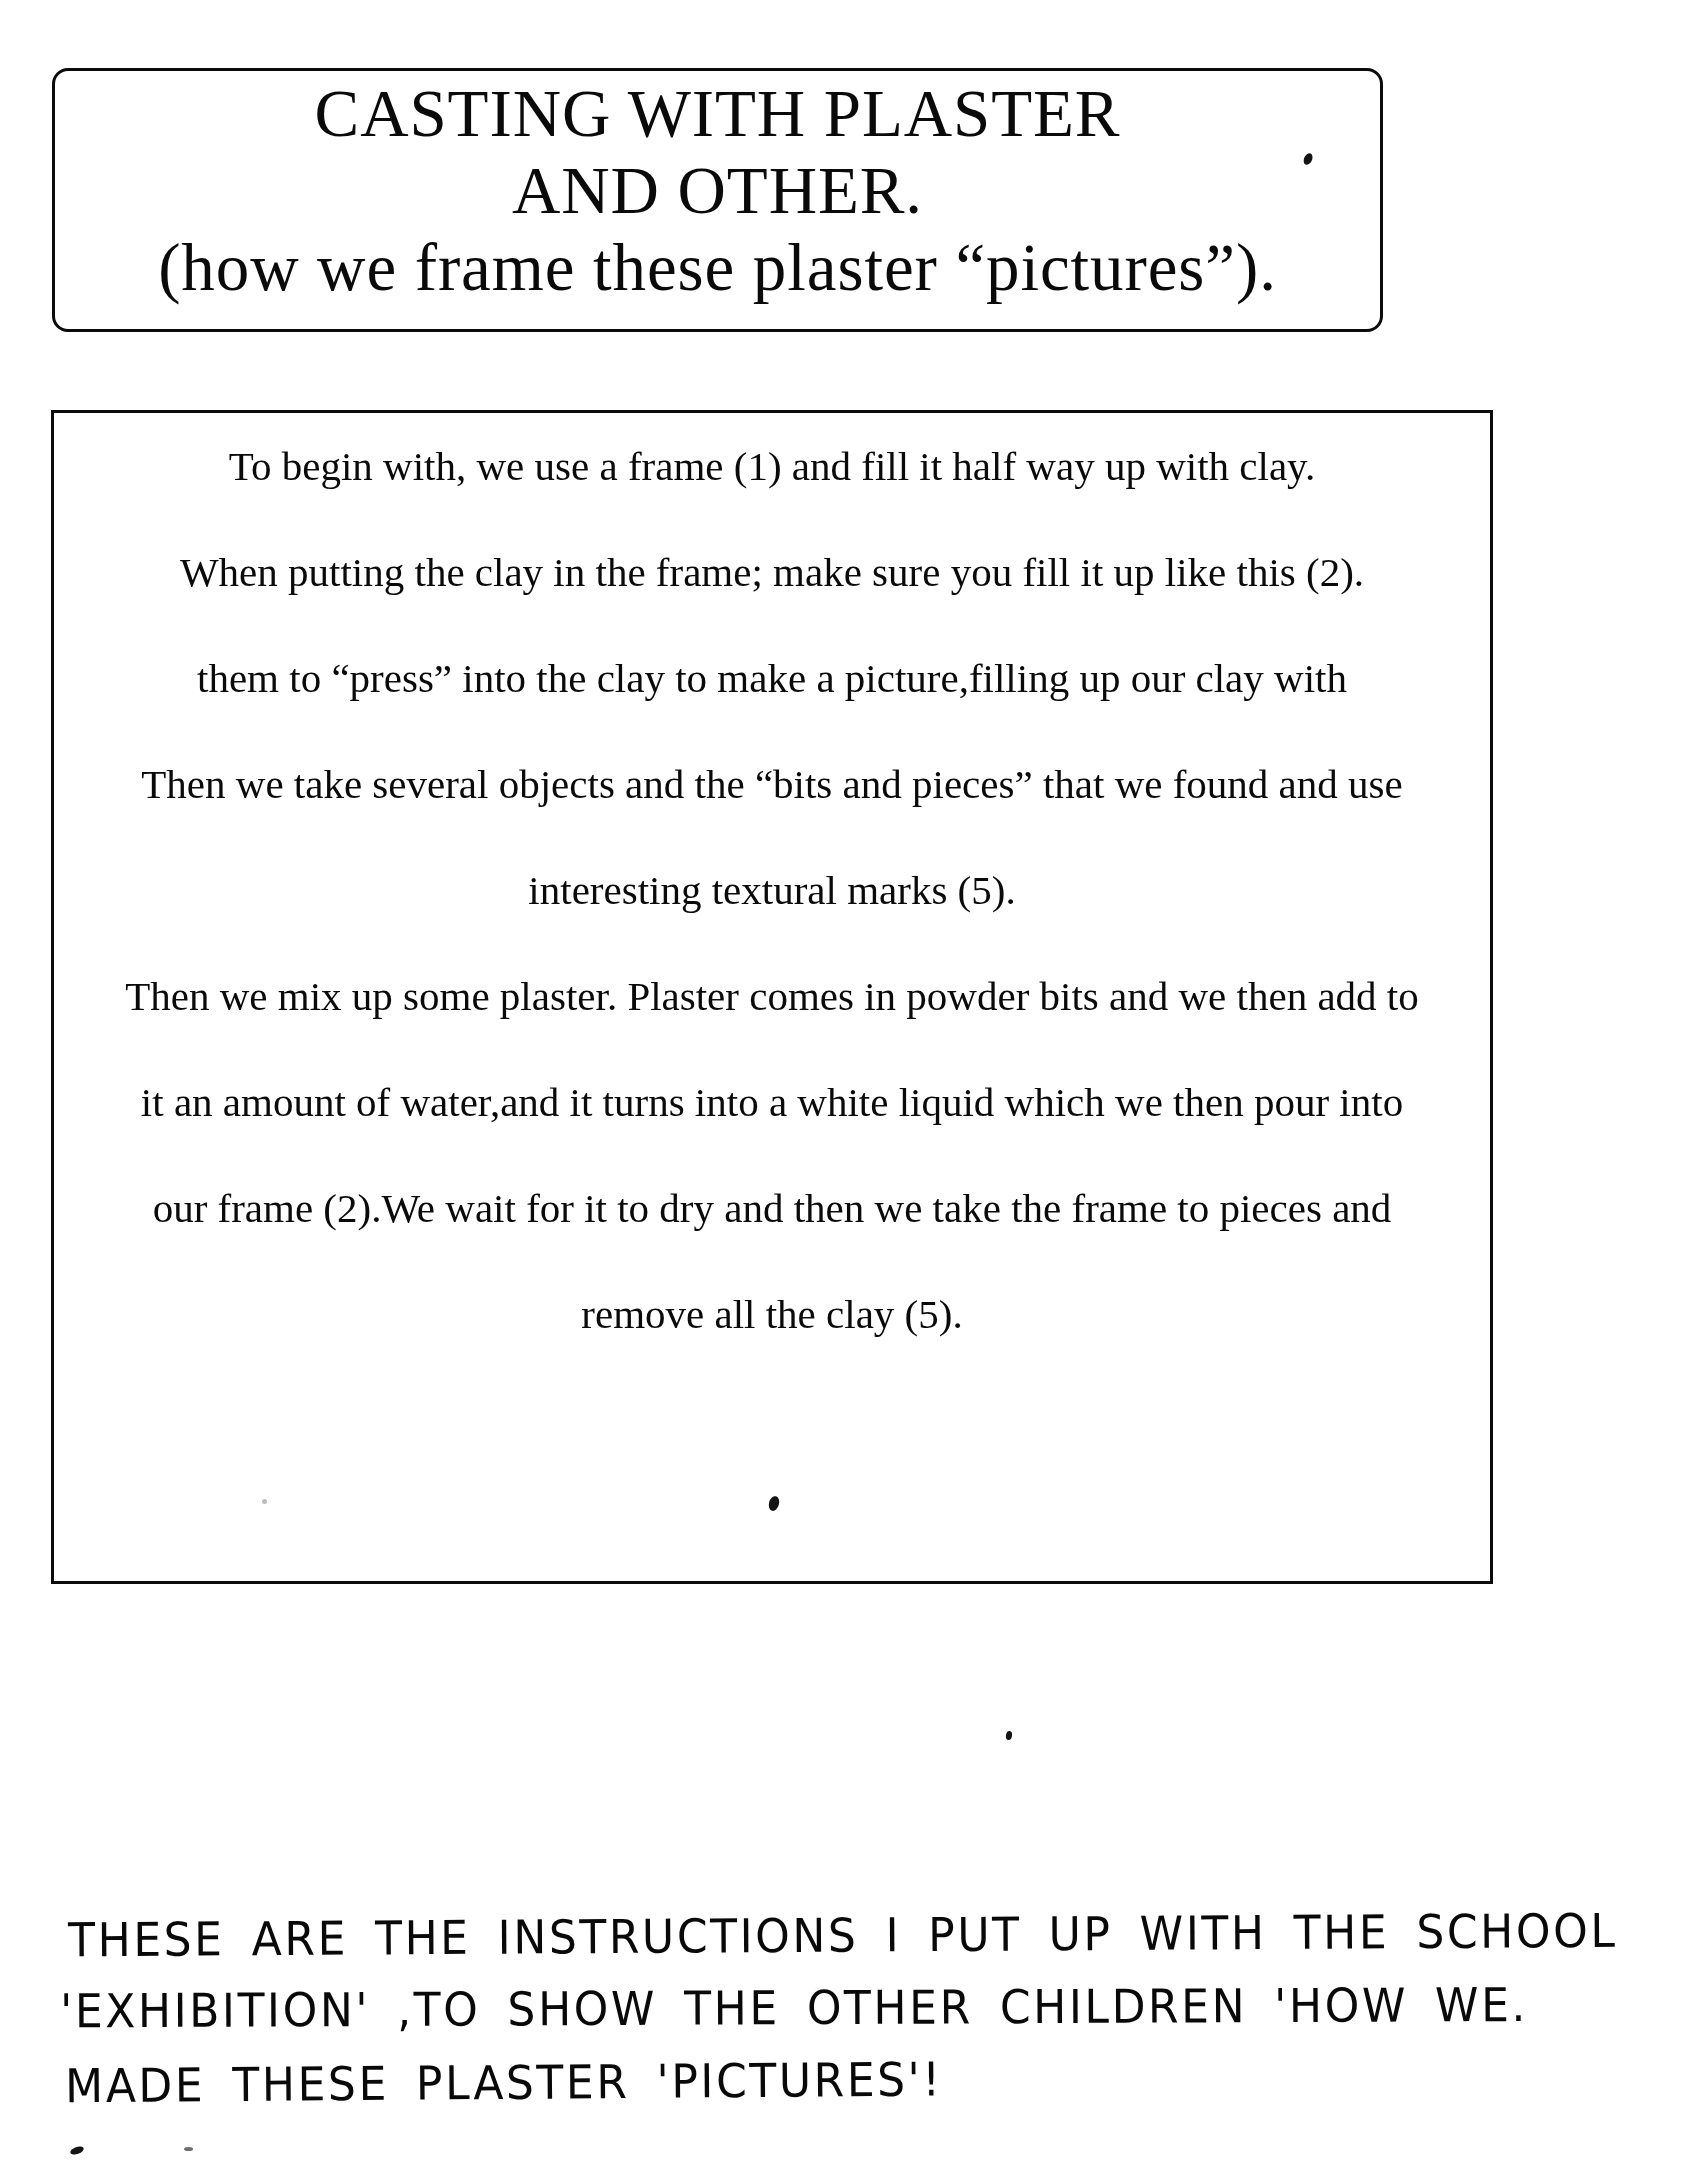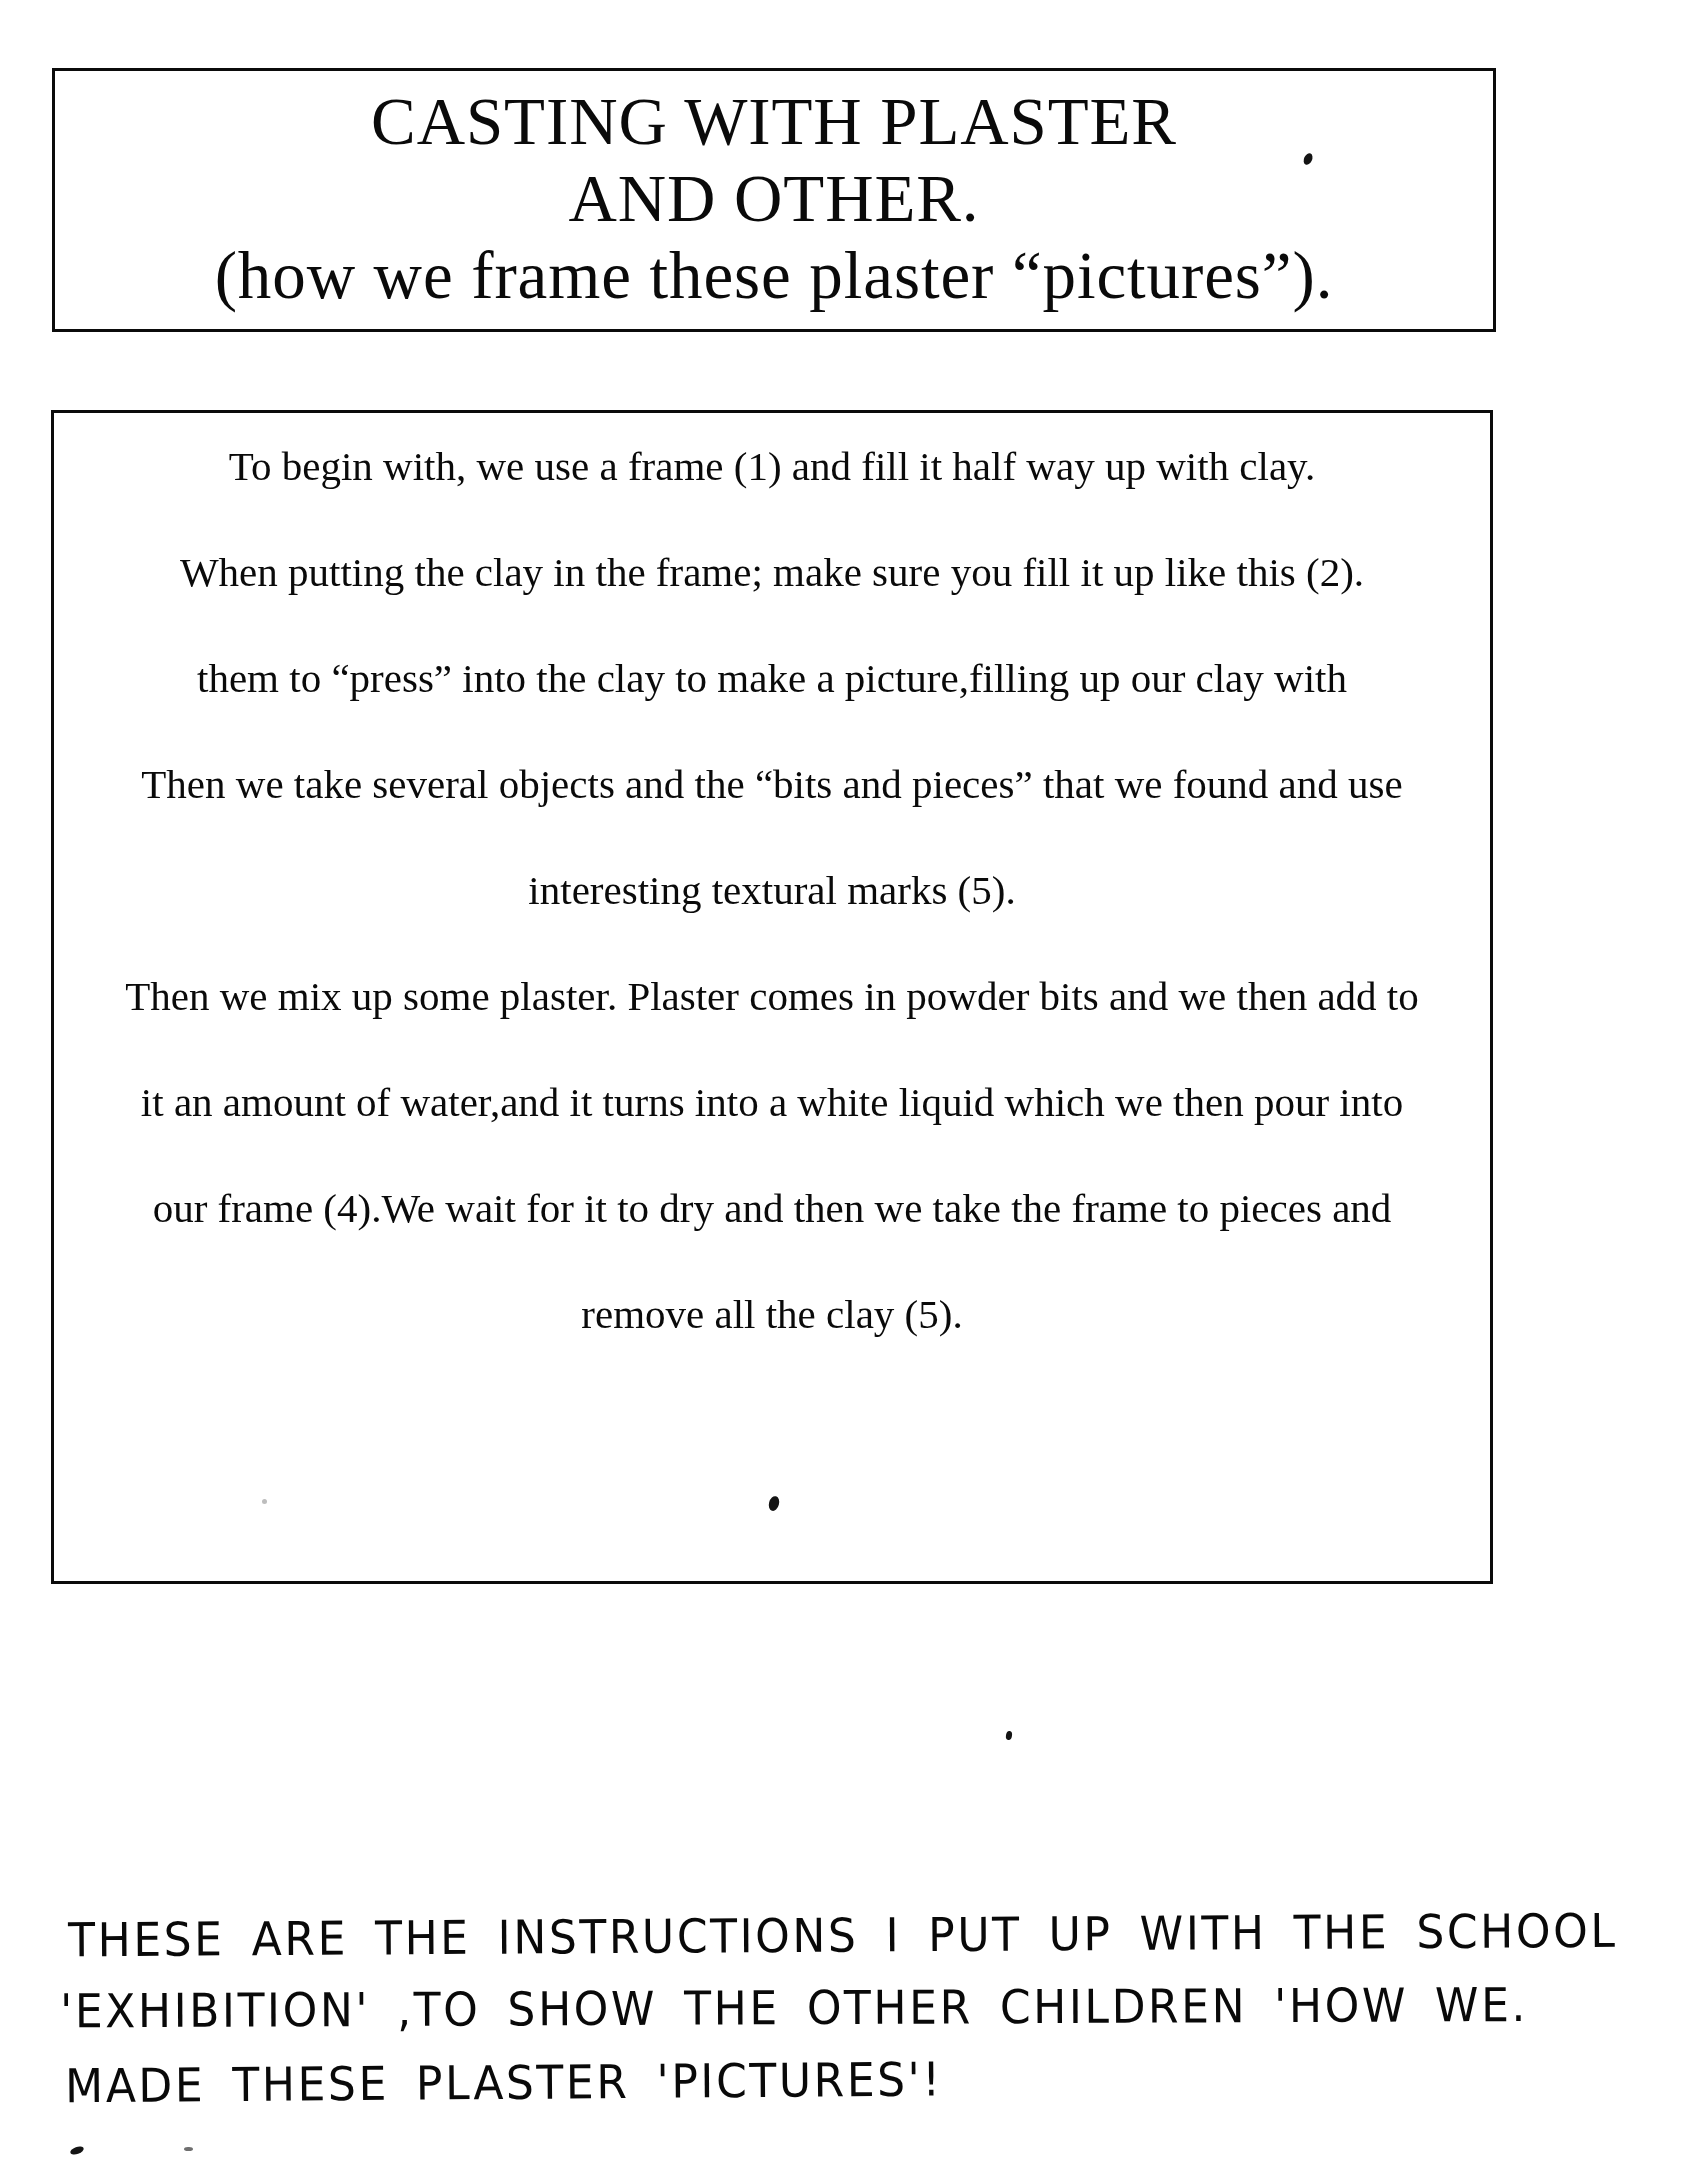--- a/index.html
+++ b/index.html
@@ -14,25 +14,26 @@
   }
   .box {
     position: absolute;
     border: 3.5px solid #0b0b0b;
     box-sizing: border-box;
     background: #ffffff;
     text-align: center;
   }
   .title-box {
     left: 52px; top: 68px;
-    width: 1444px; height: 264px;
-    padding-top: 12px;
+    width: 1331px; height: 264px;
+    padding-top: 4px;
     font-size: 67px;
     line-height: 77px;
     letter-spacing: 0.9px;
+    border-radius: 16px;
   }
   .title-line { white-space: nowrap; }
   .instructions-box {
     left: 51px; top: 410px;
     width: 1442px; height: 1174px;
     font-size: 41px;
     line-height: 106px;
   }
   .instruction-line { white-space: nowrap; }
   
@@ -78,21 +79,21 @@
   <span class="speck sp-title"></span>
 
   <div class="box instructions-box">
     <div class="instruction-line">To begin with, we use a frame (1) and fill it half way up with clay.</div>
     <div class="instruction-line">When putting the clay in the frame; make sure you fill it up like this (2).</div>
     <div class="instruction-line">them to “press” into the clay to make a picture,filling up our clay with</div>
     <div class="instruction-line">Then we take several objects and the “bits and pieces” that we found and use</div>
     <div class="instruction-line">interesting textural marks (5).</div>
     <div class="instruction-line">Then we mix up some plaster. Plaster comes in powder bits and we then add to</div>
     <div class="instruction-line">it an amount of water,and it turns into a white liquid which we then pour into</div>
-    <div class="instruction-line">our frame (4).We wait for it to dry and then we take the frame to pieces and</div>
+    <div class="instruction-line">our frame (2).We wait for it to dry and then we take the frame to pieces and</div>
     <div class="instruction-line">remove all the clay (5).</div>
   </div>
 
   <span class="speck sp-body"></span>
   <span class="speck sp-body-faint"></span>
   <span class="speck sp-mid"></span>
 
   <div class="hw hw1">THESE ARE THE INSTRUCTIONS I PUT UP WITH THE SCHOOL</div>
   <div class="hw hw2">'EXHIBITION' ,TO SHOW THE OTHER CHILDREN 'HOW WE.</div>
   <div class="hw hw3">MADE THESE PLASTER 'PICTURES'!</div>

